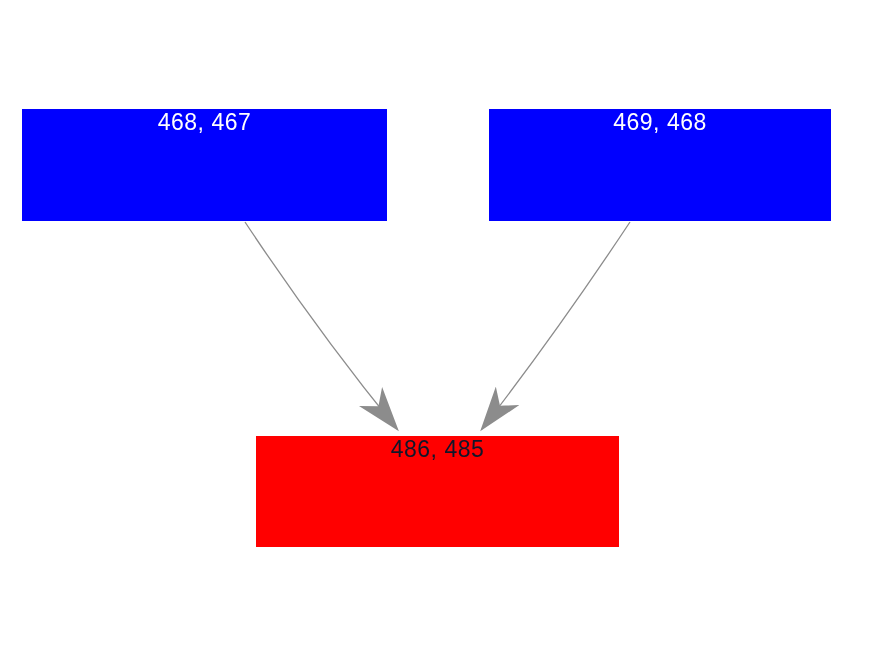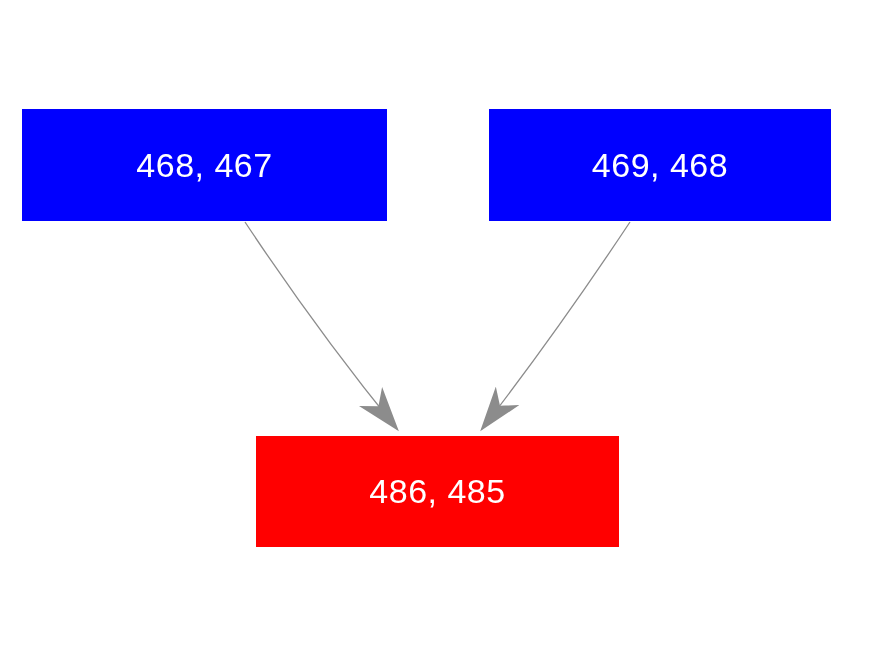--- a/index.html
+++ b/index.html
@@ -19,23 +19,22 @@
     position: absolute;
     left: 0;
     top: 0;
     width: 875px;
     height: 656px;
     pointer-events: none;
   }
   .node {
     position: absolute;
     display: flex;
-    align-items: center;
     justify-content: center;
-    font-size: 34px;
+    font-size: 23px;
     letter-spacing: 0.5px;
   }
   .node-top-left  { left: 22px;  top: 109px; width: 365px; height: 112px; }
   .node-top-right { left: 489px; top: 109px; width: 342px; height: 112px; }
   .node-bottom    { left: 256px; top: 436px; width: 363px; height: 111px; }
 </style>
 </head>
 <body>
 
 <div class="canvas">
@@ -51,17 +50,17 @@
   </svg>
 
   <div class="node node-top-left" style="background: rgb(0, 0, 255); color: rgb(255, 255, 255);">
     <span>468, 467</span>
   </div>
 
   <div class="node node-top-right" style="background: rgb(0, 0, 255); color: rgb(255, 255, 255);">
     <span>469, 468</span>
   </div>
 
-  <div class="node node-bottom" style="background: rgb(255, 0, 0); color: #ffffff;">
+  <div class="node node-bottom" style="background: rgb(255, 0, 0); color: #0f172a;">
     <span>486, 485</span>
   </div>
 
 </div>
 
 </body></html>

